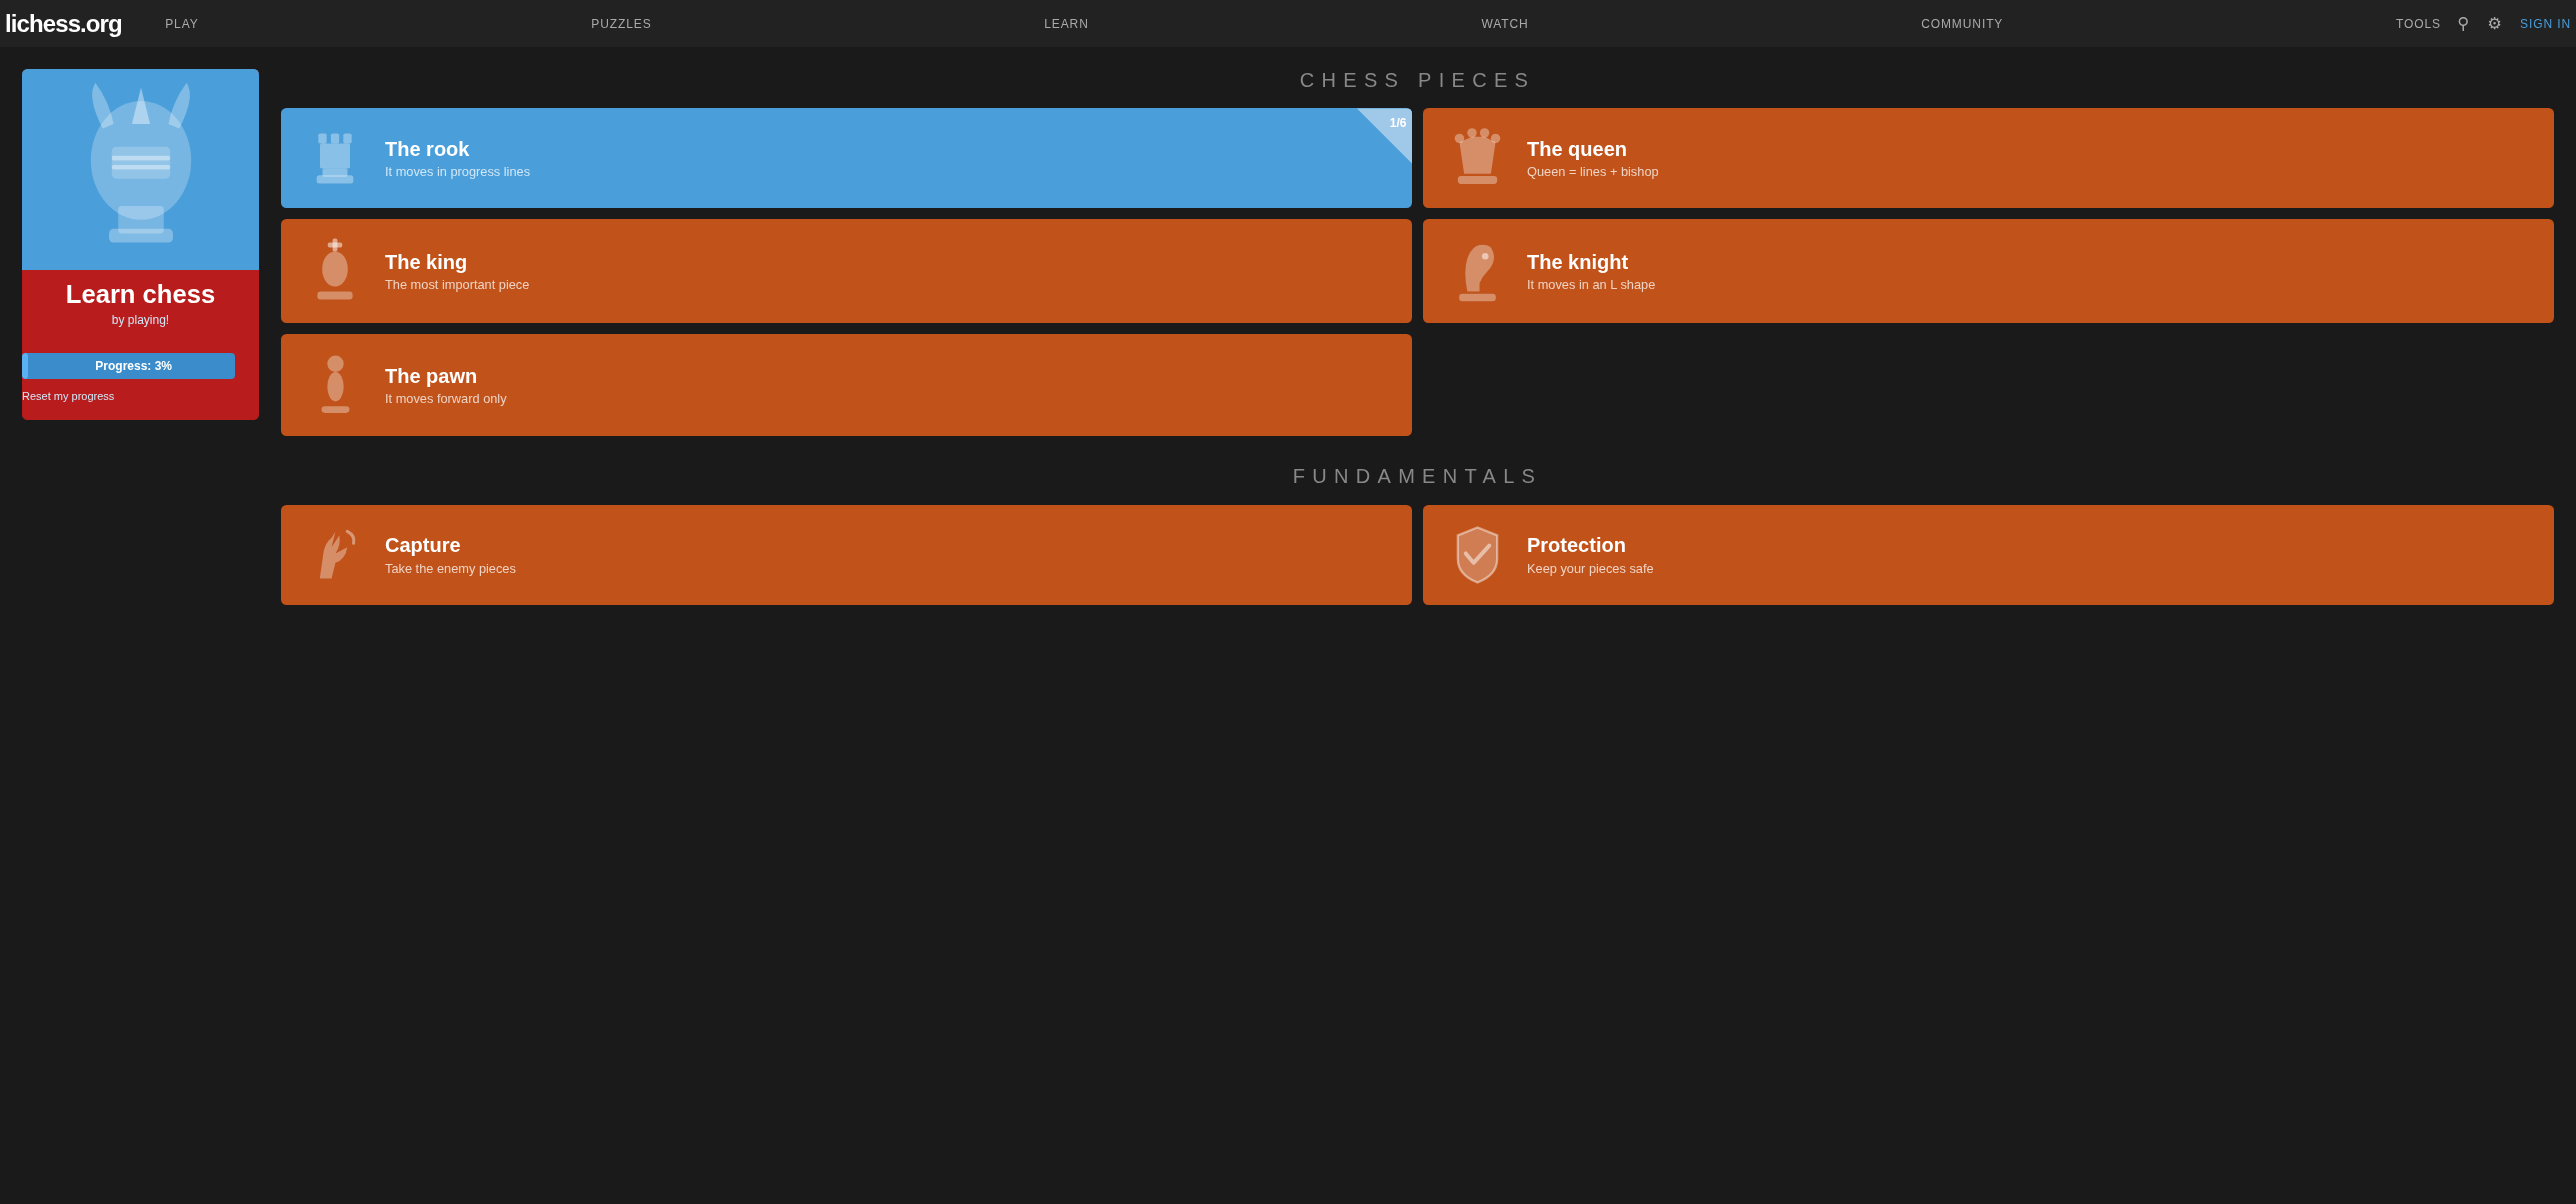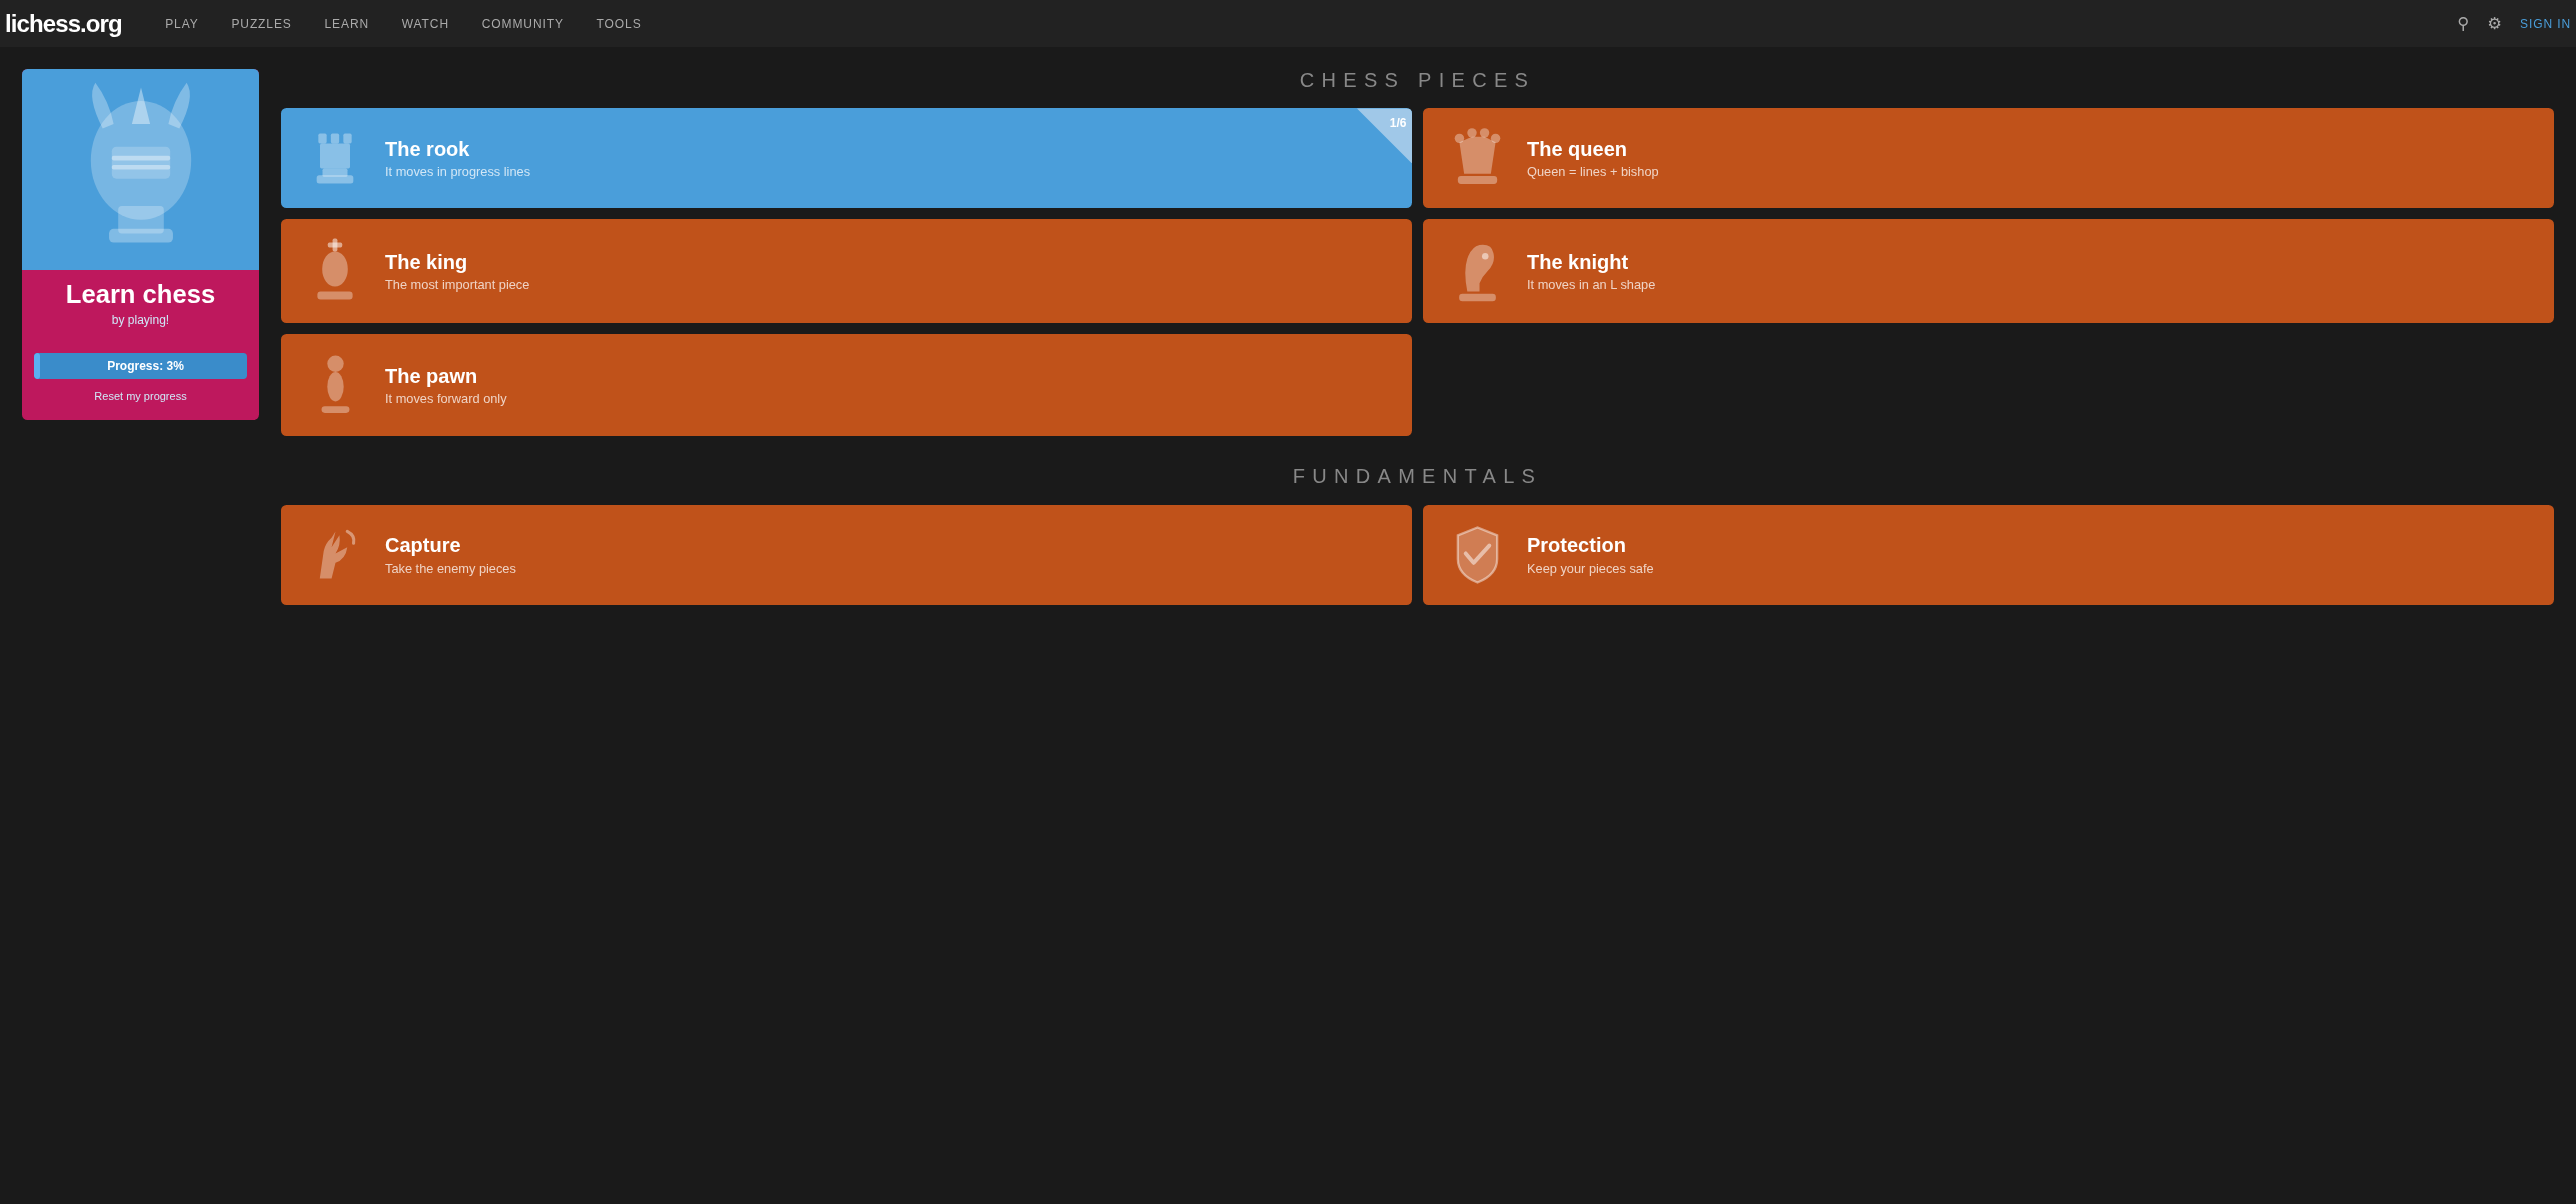--- a/index.html
+++ b/index.html
@@ -25,20 +25,21 @@
       font-size: 24px;
       font-weight: bold;
       color: #fff;
       margin-right: 27px;
       letter-spacing: -0.9px;
     }
     .nav-links {
       display: flex;
       gap: 0;
       flex: 1;
+      justify-content: space-between;
     }
     .nav-link {
       color: #aaa;
       text-decoration: none;
       font-size: 12px;
       letter-spacing: 0.9px;
       padding: 0 16.4px;
       height: 47px;
       display: flex;
       align-items: center;
@@ -67,28 +68,27 @@
     
     .main-container {
       display: flex;
       padding: 22px;
       gap: 22px;
       align-items: flex-start;
     }
 
     
     .sidebar {
-      background: #be185d;
+      background: #b91c1c;
       border-radius: 5.5px;
       width: 237px;
       min-width: 237px;
       padding: 0 0 18px 0;
       display: flex;
       flex-direction: column;
-      align-items: center;
       overflow: hidden;
     }
     .sidebar-illustration {
       width: 100%;
       height: 201px;
       display: flex;
       align-items: center;
       justify-content: center;
       background: #4a9eda;
     }

